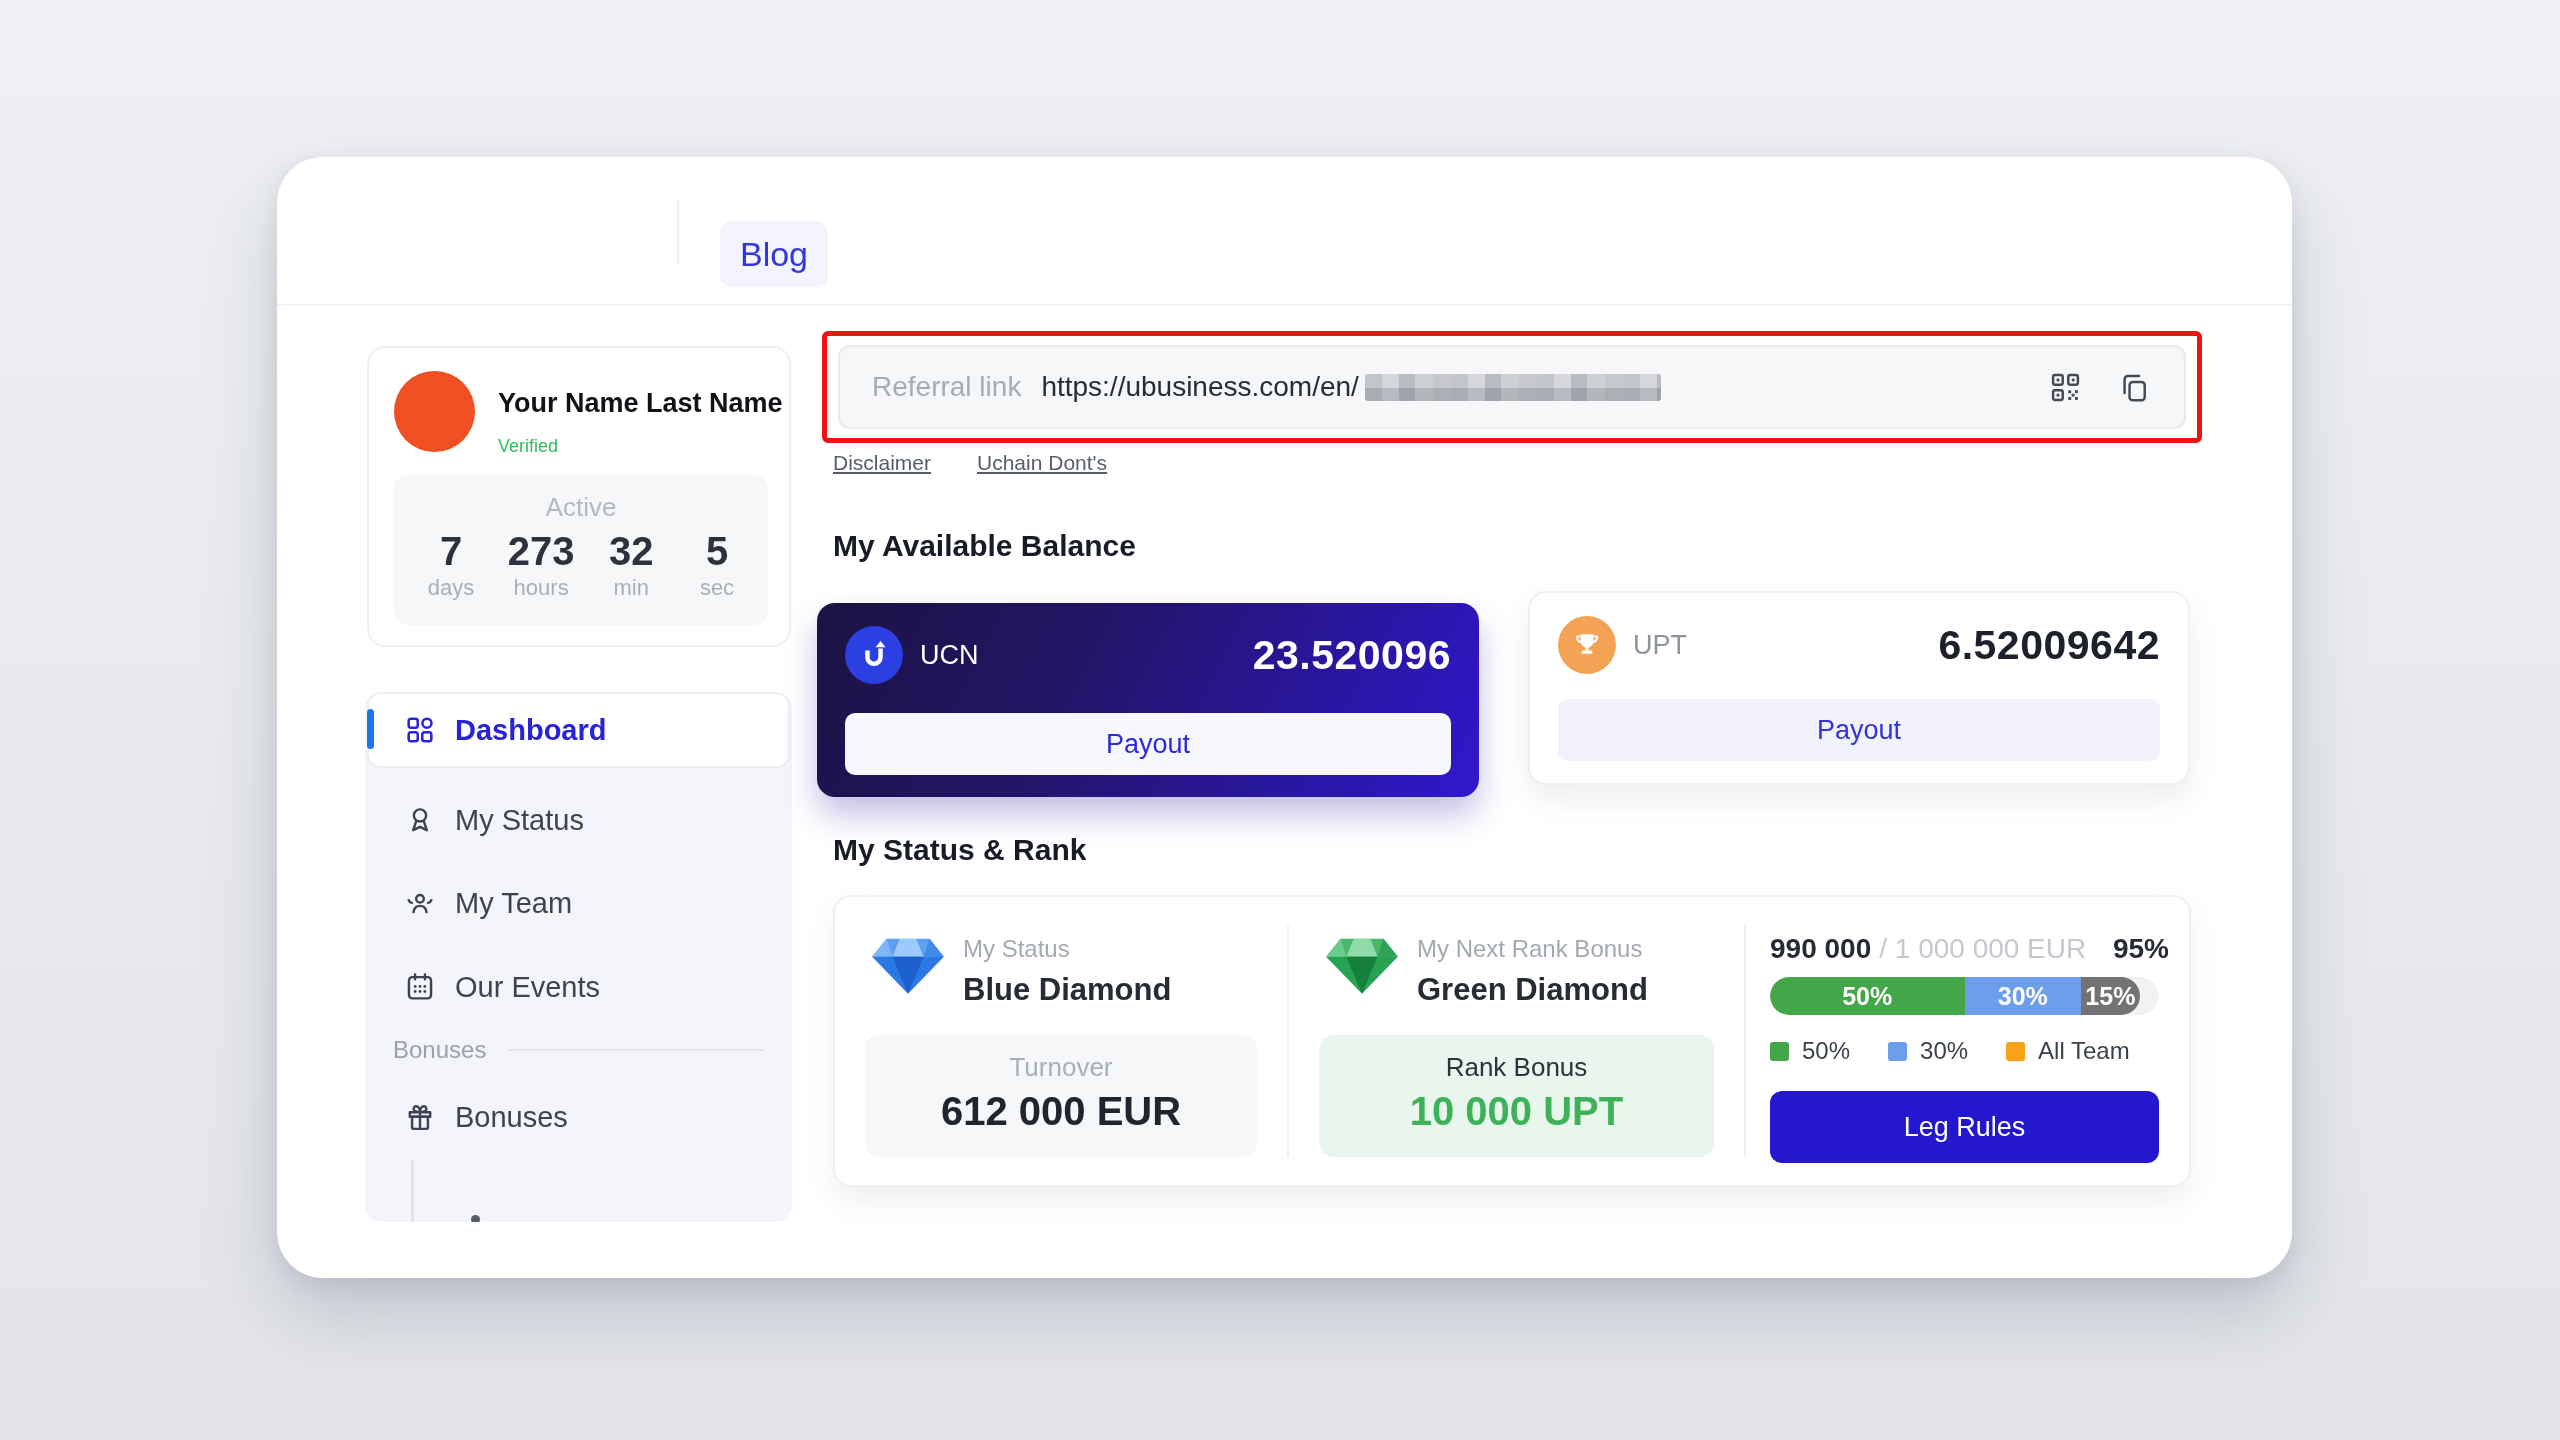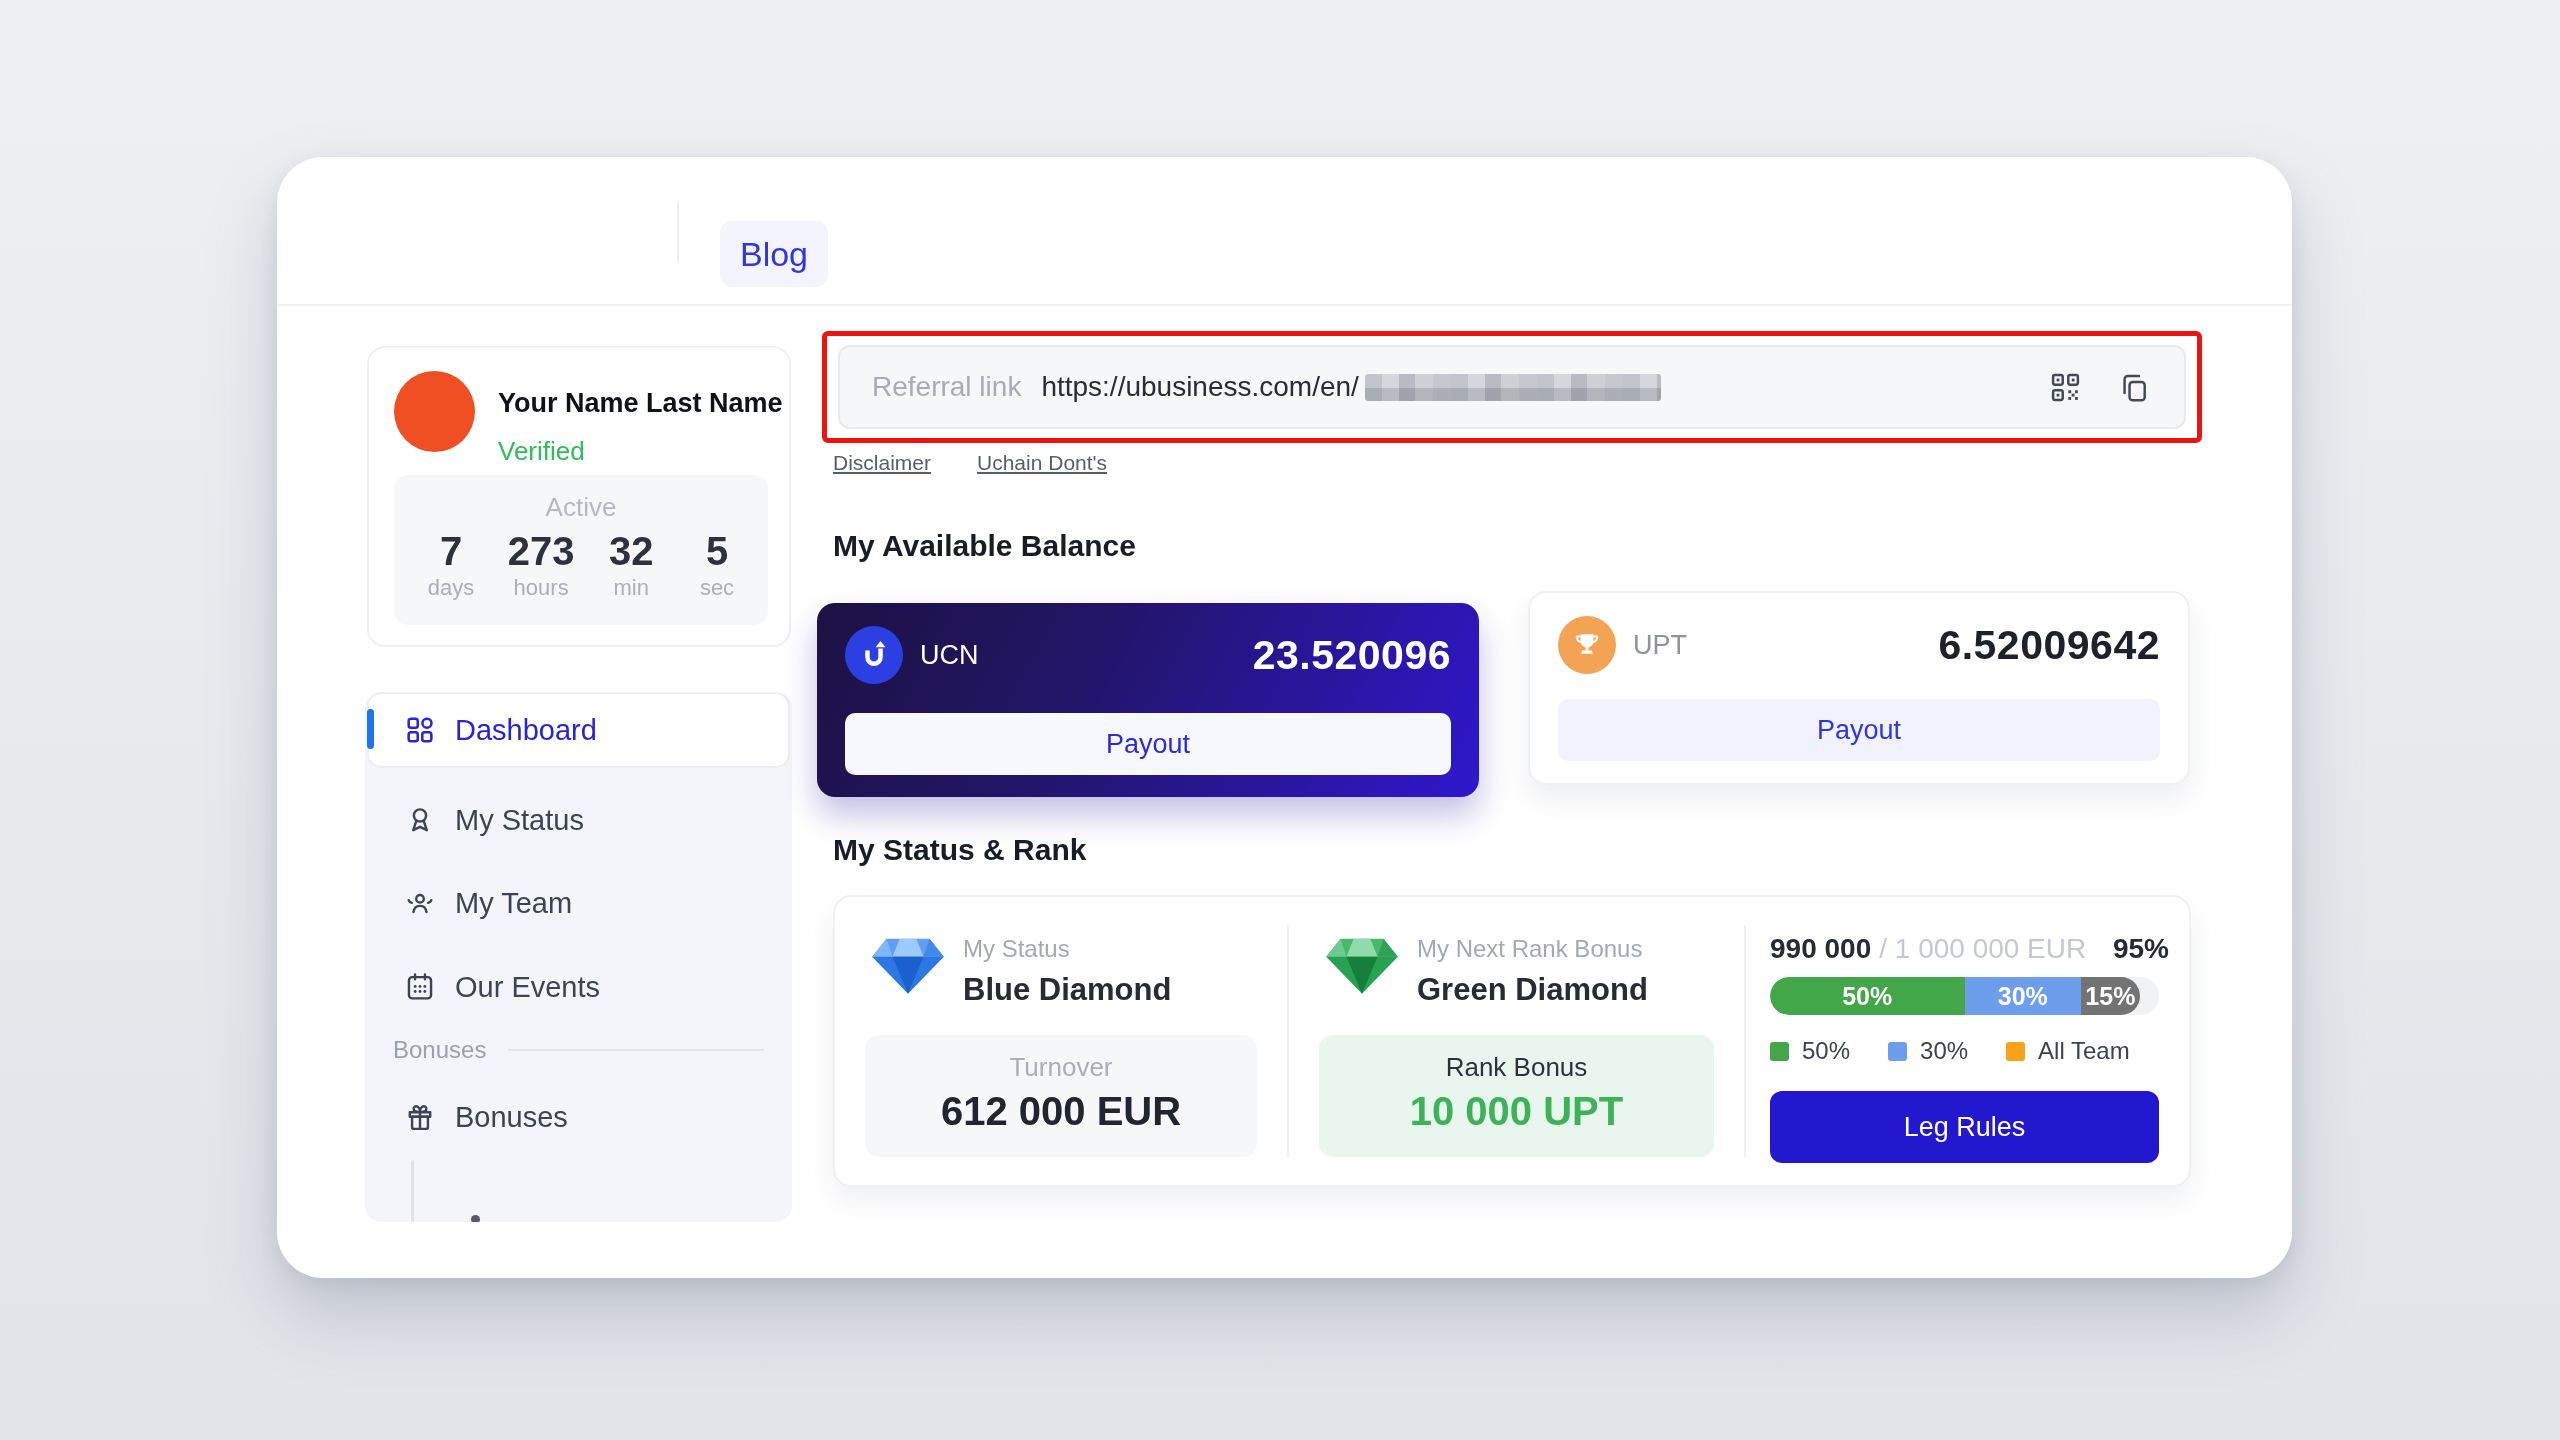--- a/index.html
+++ b/index.html
@@ -18,36 +18,36 @@
   .header { position:absolute; left:0; top:0; right:0; height:149px; border-bottom:2px solid #f1f2f5; border-radius:46px 46px 0 0; }
   .logo { position:absolute; left:84px; top:46px; display:flex; align-items:flex-end; gap:10px; }
   .logo-text { font-size:42px; font-weight:800; letter-spacing:.5px; color:#0e1117; line-height:1; padding-bottom:3px; }
   .header-divider { position:absolute; left:400px; top:44px; width:2px; height:62px; background:#edeef2; }
   .blog-btn { position:absolute; left:443px; top:64px; width:108px; height:66px; background:#f3f4fd; border-radius:12px;
     color:#3136df; font-size:34px; display:flex; align-items:center; justify-content:center; cursor:pointer; }
   
   .user-card { position:absolute; left:90px; top:189px; width:424px; height:301px; background:#fff; border:2px solid #eef0f3; border-radius:18px; }
   .avatar { position:absolute; left:25px; top:23px; width:81px; height:81px; border-radius:50%; background:#f04e23; }
   .user-name { position:absolute; left:129px; top:40px; font-size:27px; font-weight:700; color:#0f1319; white-space:nowrap; }
-  .user-verified { position:absolute; left:129px; top:88px; font-size:26px; color:#2ebd59; }
+  .user-verified { position:absolute; left:129px; top:88px; font-size:18px; color:#2ebd59; }
   .active-panel { position:absolute; left:25px; top:127px; width:374px; height:150px; background:#f6f7f9; border-radius:14px; }
   .active-label { position:absolute; left:0; right:0; top:17px; text-align:center; font-size:26px; color:#b3b9c3; }
   .countdown { position:absolute; left:28px; right:22px; top:54px; display:flex; justify-content:space-between; }
   .cd-item { text-align:center; min-width:58px; }
   .cd-value { font-size:40px; font-weight:700; color:#2b313d; line-height:1.1; }
   .cd-unit { font-size:22px; color:#a9afba; margin-top:2px; }
 
   .nav { position:absolute; left:88px; top:535px; width:427px; height:530px; background:#f4f5fb; border-radius:16px; overflow:hidden; }
   .nav-active-pill { position:absolute; left:2px; right:2px; top:0; height:76px; background:#fff; border:2px solid #edeef3; border-radius:14px; cursor:pointer; }
   .nav-accent { position:absolute; left:2px; top:17px; width:7px; height:40px; border-radius:4px; background:#1e74f0; }
   .nav-item { position:absolute; left:0; right:0; height:66px; display:flex; align-items:center; cursor:pointer; }
   .nav-item .nicon { margin-left:38px; width:34px; height:34px; color:#3c4453; flex:0 0 auto; }
   .nav-item .nlabel { margin-left:18px; font-size:29px; color:#3c4453; font-weight:500; }
   .nav-item.active .nicon { color:#2a25da; }
-  .nav-item.active .nlabel { color:#2723d9; font-weight:400; }
+  .nav-item.active .nlabel { color:#2723d9; font-weight:700; }
   .nav-item.item-dashboard { top:5px; }
   .nav-item.item-status { top:95px; }
   .nav-item.item-team { top:178px; }
   .nav-item.item-events { top:262px; }
   .nav-section { position:absolute; left:28px; right:28px; top:338px; height:40px; display:flex; align-items:center; gap:22px; }
   .nav-section-label { font-size:24px; color:#9aa1ad; }
   .nav-section-line { flex:1; height:2px; background:#e4e5eb; }
   .nav-item.item-bonuses { top:392px; }
   .nav-sub-line { position:absolute; left:46px; top:468px; width:3px; height:62px; background:#e1e2e8; border-radius:2px; }
   .nav-sub-dot { position:absolute; left:106px; top:523px; width:9px; height:9px; border-radius:50%; background:#565d68; }

